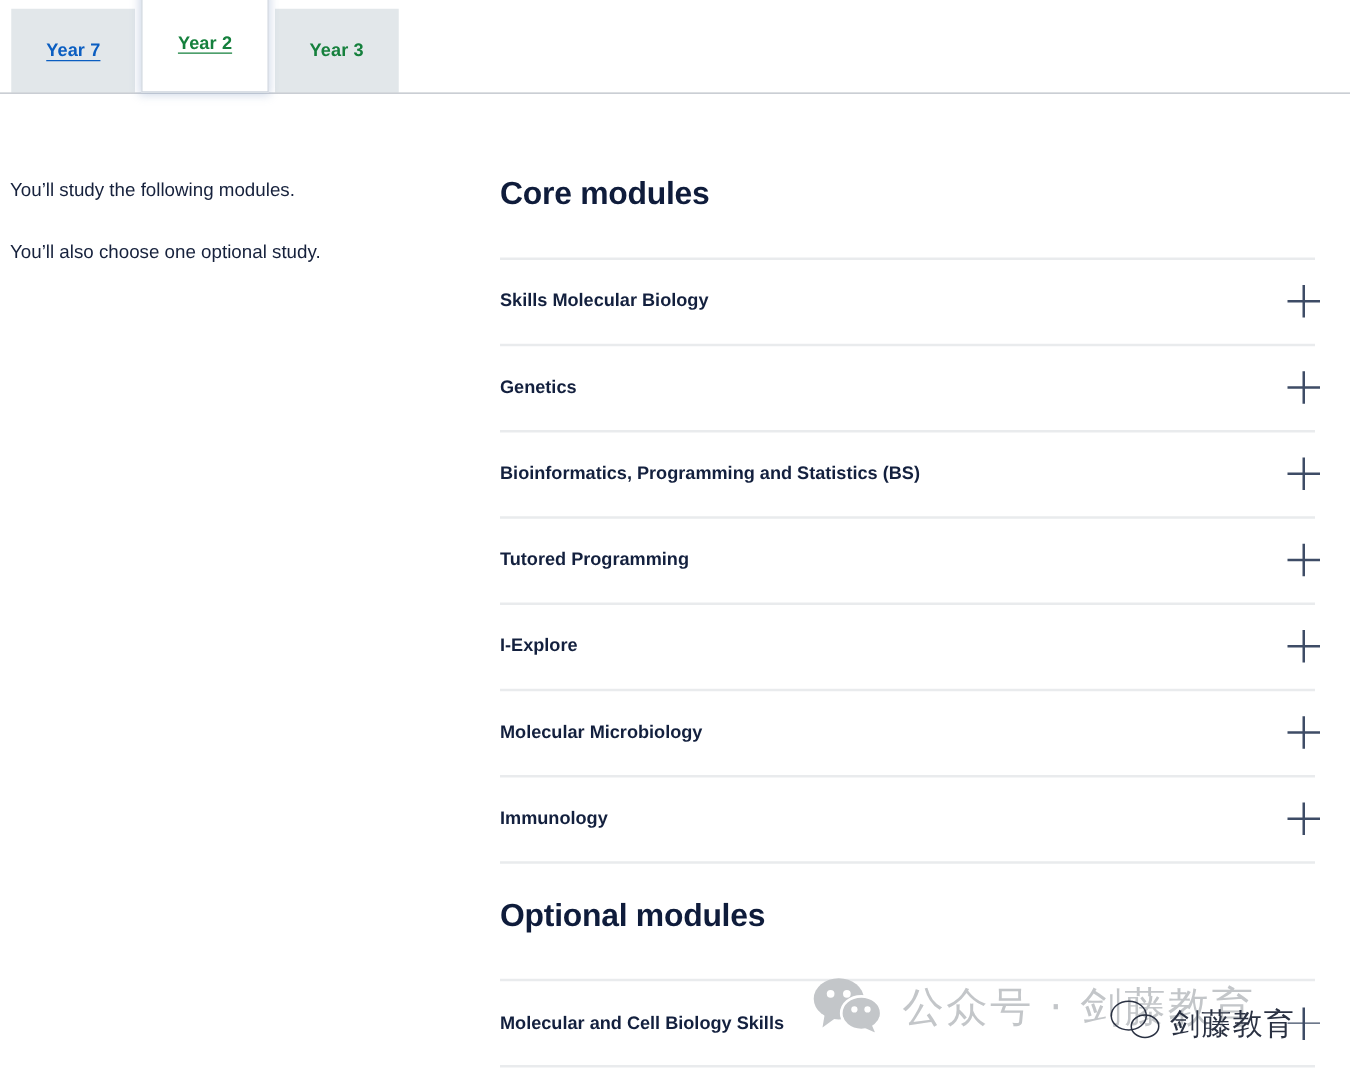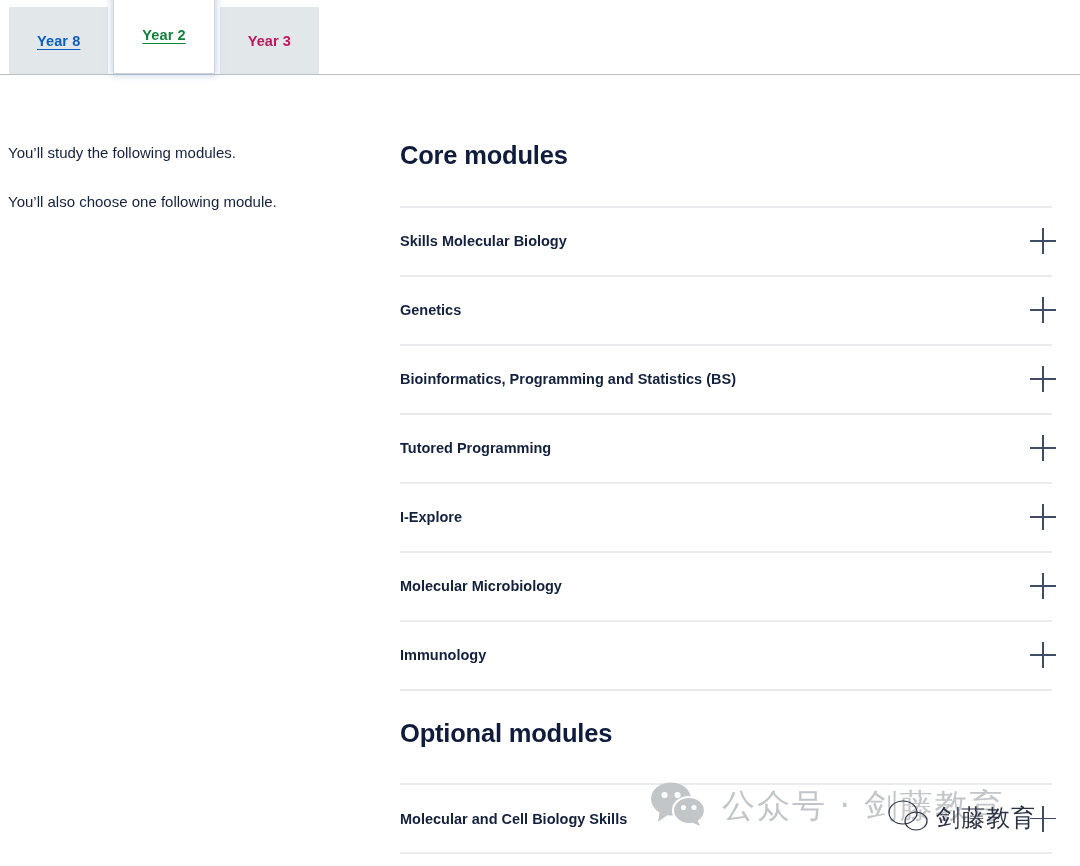--- a/index.html
+++ b/index.html
@@ -53,21 +53,21 @@
     font-weight: bold;
     letter-spacing: .1px;
     cursor: pointer;
   }
   .tab .tab-label {
     color: #0b5ec1;
     text-decoration: underline;
     text-underline-offset: 3px;
   }
   .tab.plain .tab-label {
-    color: #be185d;
+    color: #15803d;
     text-decoration: none;
   }
   .tab.active {
     background: #ffffff;
     height: 79px;
     margin-top: 0;
     min-width: 98px;
     border: 1px solid #ced5de;
     box-shadow: 0 0 7px 2px rgba(150,170,205,.45);
     z-index: 3;
@@ -192,39 +192,39 @@
     font-family: "DejaVu Sans", sans-serif;
   }
   .wm2-logo { margin-right: 8px; }
 </style>
 </head>
 <body>
 
 <div class="tabbar">
   <div class="tabs">
     <div class="tab">
-      <span class="tab-label">Year 8</span>
+      <span class="tab-label">Year 7</span>
     </div>
     <div class="tab-spacer"></div>
     <div class="tab active">
       <span class="tab-label">Year 2</span>
     </div>
     <div class="tab-spacer"></div>
     <div class="tab plain">
       <span class="tab-label">Year 3</span>
     </div>
   </div>
   <div class="tabbar-rule"></div>
 </div>
 
 <div class="content">
 
   <div class="intro">
     <p>You’ll study the following modules.</p>
-    <p>You’ll also choose one following module.</p>
+    <p>You’ll also choose one optional study.</p>
   </div>
 
   <div class="modules">
 
     <h2 class="section-title core">Core modules</h2>
 
     <ul class="module-list">
       <li class="module-row">
         <span class="module-name">Skills Molecular Biology</span>
         <span class="plus-icon"></span>

